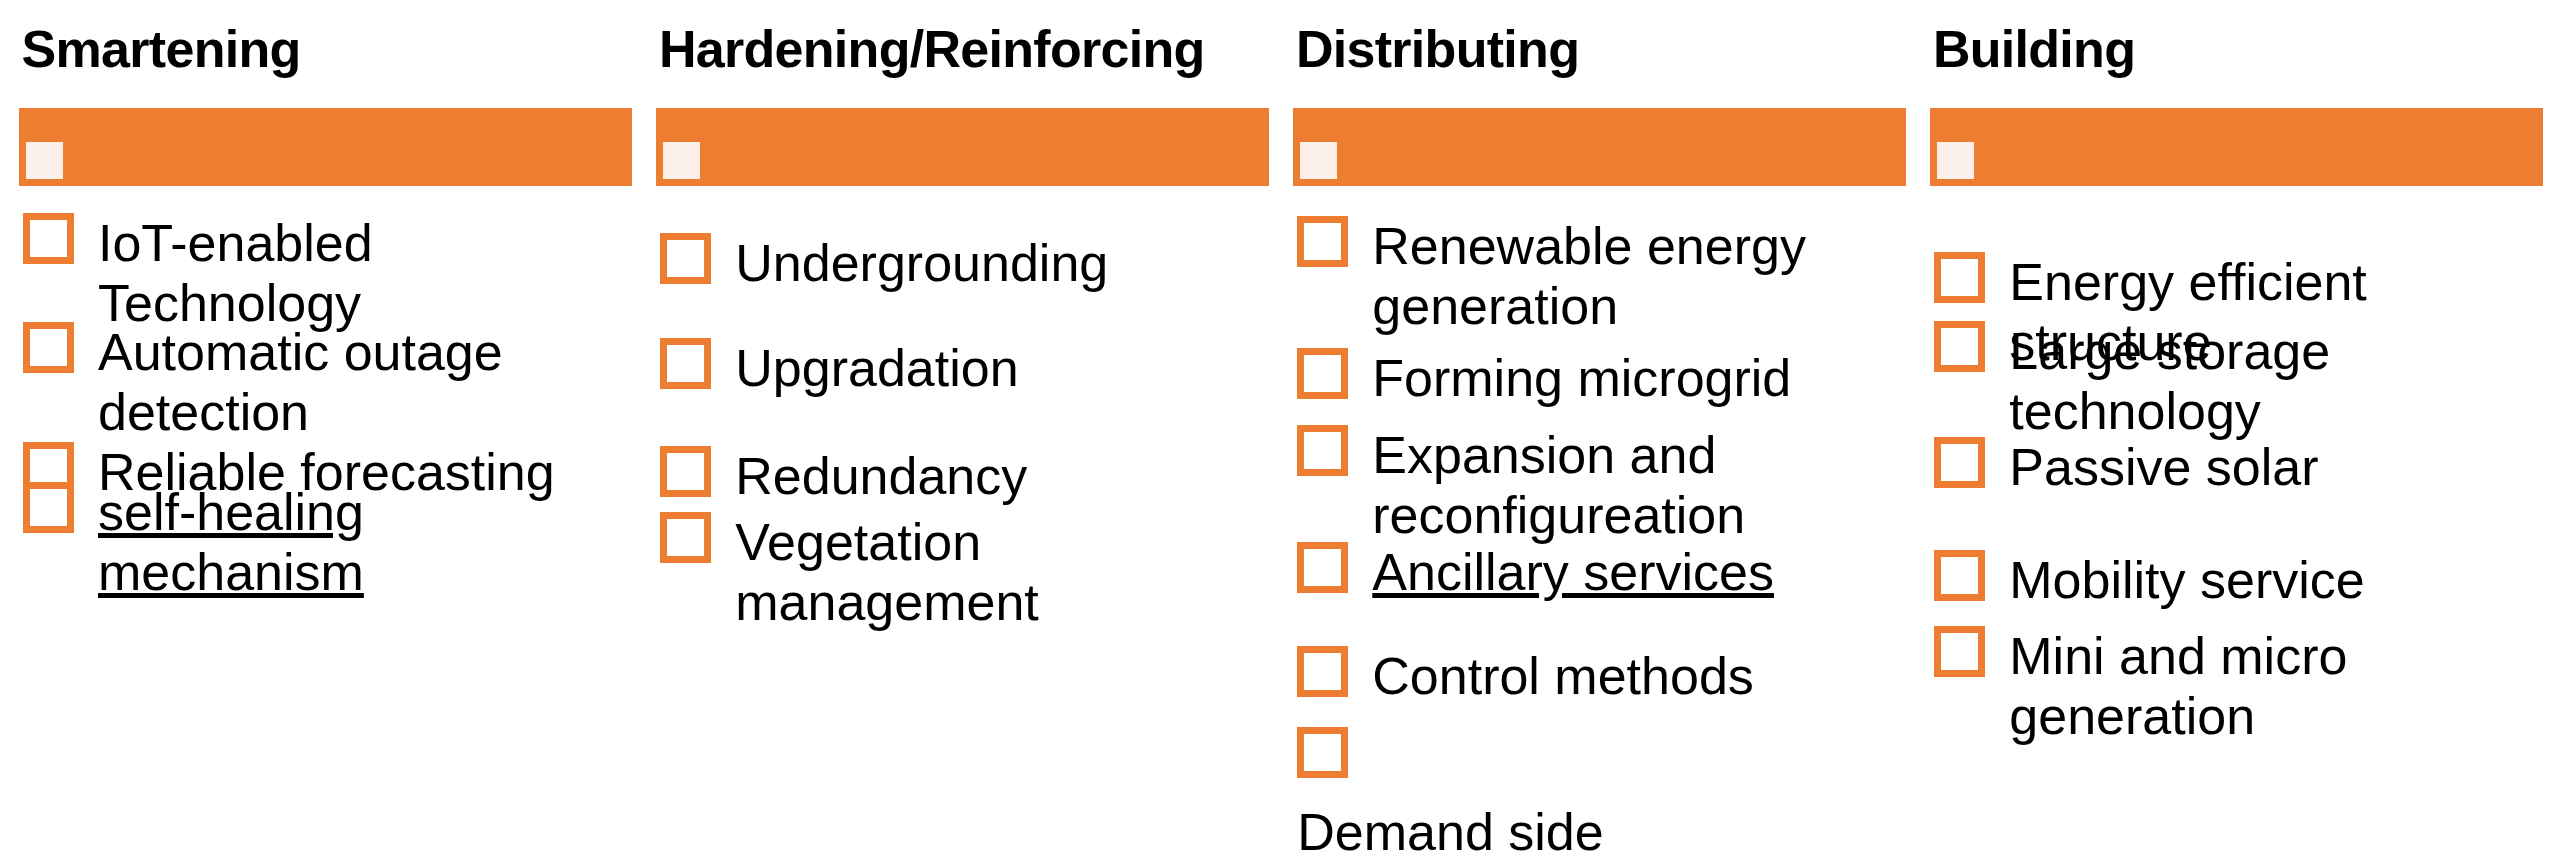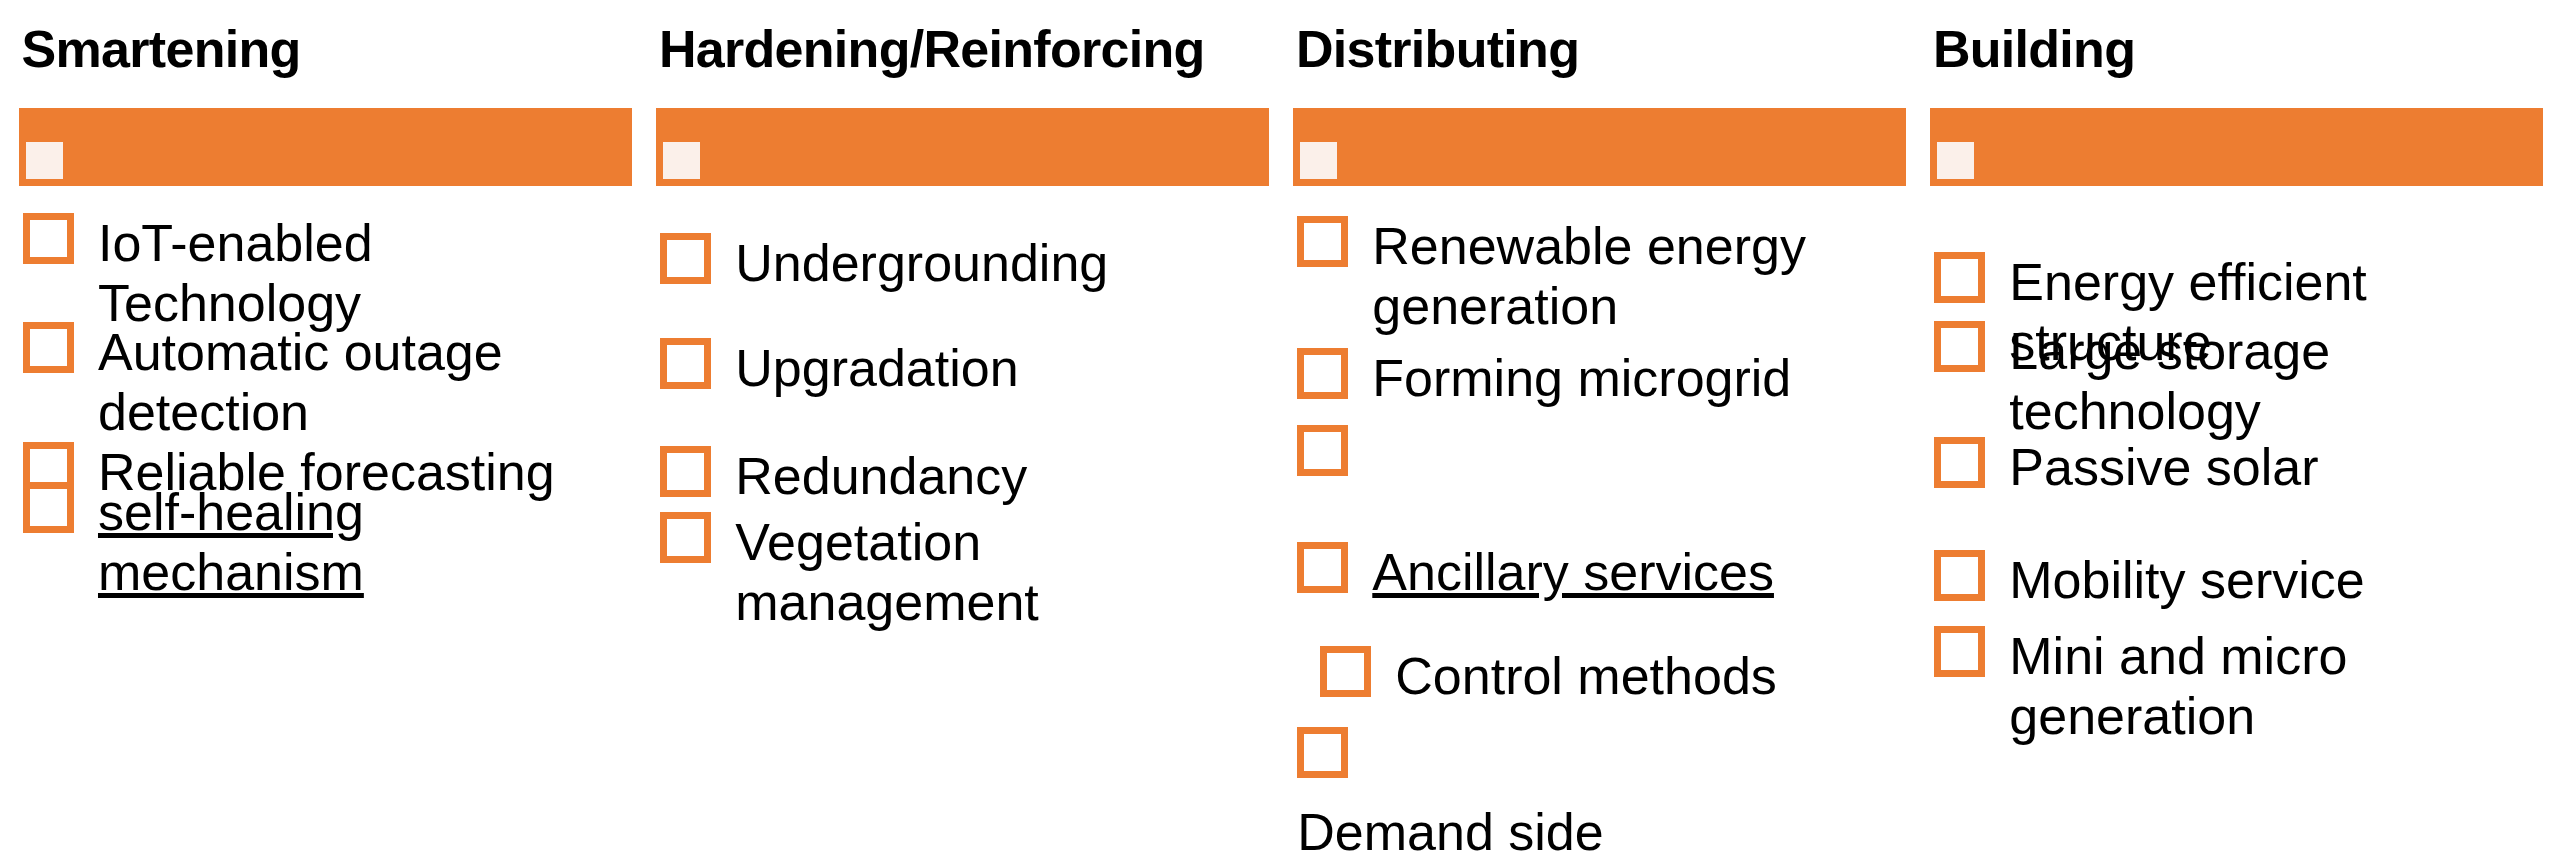--- a/index.html
+++ b/index.html
@@ -109,26 +109,28 @@
         <div class="checkbox"></div>
         <div class="item-label">Renewable energy
 generation</div>
       </div>
         <div class="item" style="top: 348px; min-height: 60px;">
         <div class="checkbox"></div>
         <div class="item-label">Forming microgrid</div>
       </div>
         <div class="item" style="top: 425px; min-height: 121px;">
         <div class="checkbox"></div>
+        <div class="item-label">Expansion and
+reconfigureation</div>
       </div>
         <div class="item" style="top: 542px; min-height: 60px; text-decoration: underline;">
         <div class="checkbox"></div>
         <div class="item-label">Ancillary services</div>
       </div>
-        <div class="item" style="top: 646px; min-height: 60px; margin-left: 23px;">
+        <div class="item" style="top: 646px; min-height: 60px;">
         <div class="checkbox"></div>
         <div class="item-label">Control methods</div>
       </div>
         <div class="item" style="top: 727px; min-height: 121px; flex-direction: column;">
         <div class="checkbox"></div>
         <div class="item-label">Demand side
 management</div>
       </div>
       </div>
   </div>

